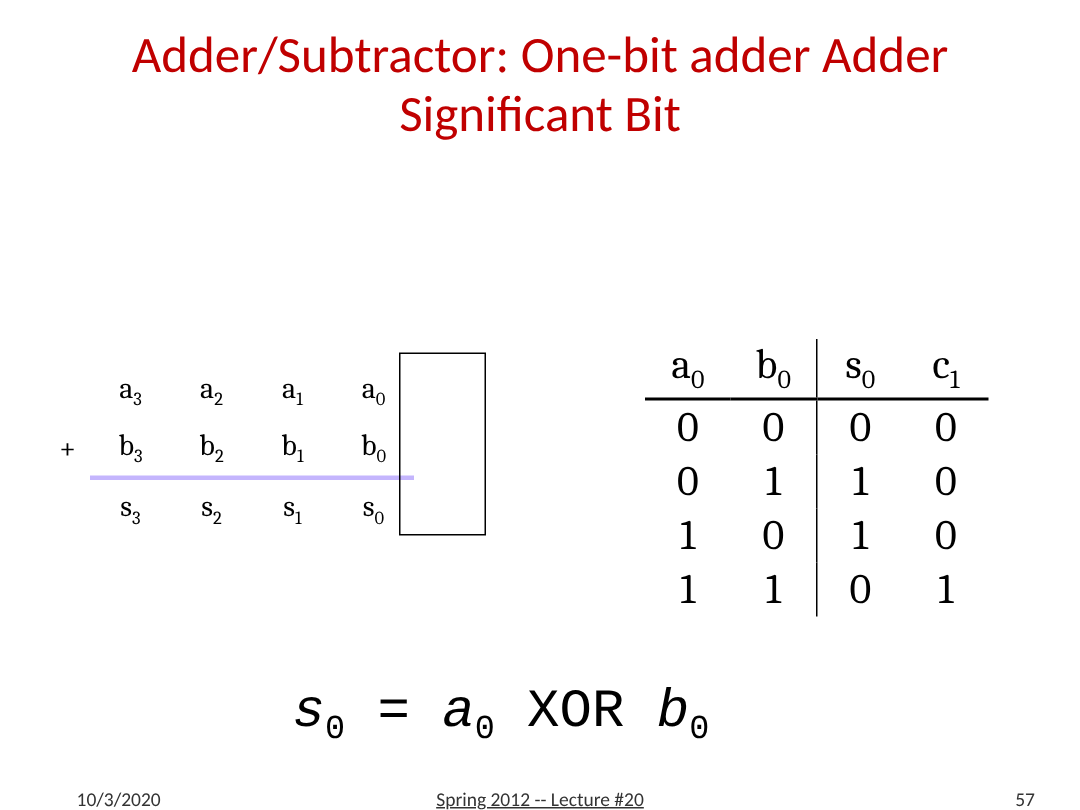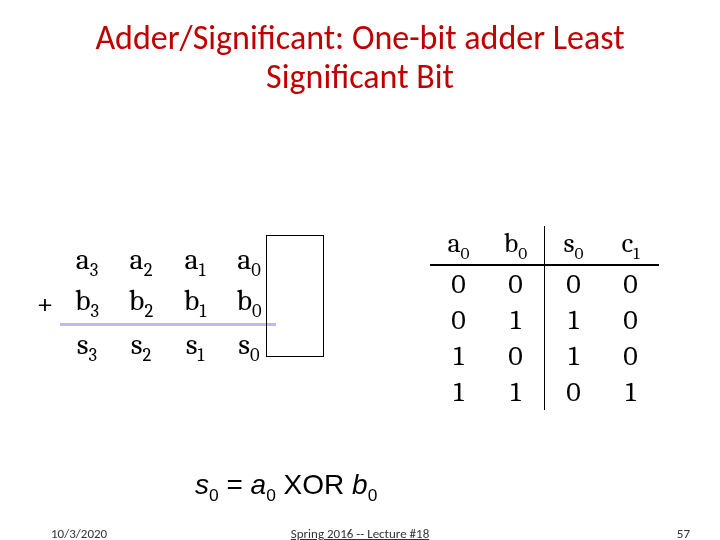--- a/index.html
+++ b/index.html
@@ -1,53 +1,53 @@
 <!DOCTYPE html>
 <html><head>
 <meta charset="utf-8">
 <style>
   html,body{margin:0;padding:0;width:720px;height:540px;background:#fff;font-family:"Calibri","Segoe UI",Arial,sans-serif;color:#000;}
   .slide{position:relative;width:720px;height:540px;box-sizing:border-box;}
   .title{color:#c00000;font-size:34px;text-align:center;line-height:1.15;padding:18px 30px 0 30px;font-weight:400;}
   .body{position:relative;width:100%;}
 
   
-  .addblock{position:absolute;left:30px;top:145px;font-family:"Cambria","Times New Roman",serif;font-size:30px;}
+  .addblock{position:absolute;left:30px;top:145px;font-family:"Cambria","Times New Roman",serif;font-size:20px;}
   .addblock table{border-collapse:collapse;}
   .addblock td{width:52px;height:36px;text-align:center;vertical-align:middle;}
   .addblock td.plus{width:28px;}
   .addblock .rule td.cel{border-top:3px solid #c4b5fd;}
   
   .colbox{position:absolute;left:236px;top:-6px;width:56px;height:120px;border:1px solid #000;pointer-events:none;}
 
   
   .truth{position:absolute;left:430px;top:130px;font-family:"Cambria","Times New Roman",serif;font-size:28px;}
   .truth table{border-collapse:collapse;}
   .truth td{width:55px;height:34px;text-align:center;}
   .truth tr.hdr td{border-bottom:1.5px solid #000;}
   .truth tr.dbl td{border-top:2.6px double #000;}
   .truth td.vline{border-left:1.5px solid #000;}
 
   
-  .eqs{position:absolute;left:195px;top:370px;font-family:Liberation Sans, sans-serif;font-size:28px;font-style:italic;line-height:1.35;}
+  .eqs{position:absolute;left:195px;top:355px;font-family:Liberation Mono, monospace;font-size:36px;font-style:italic;line-height:1.35;}
   .eqs .op{font-style:normal;}
 
   .sub{font-size:0.62em;vertical-align:sub;font-style:normal;}
 
   .footer{position:absolute;bottom:14px;left:0;width:100%;font-size:13px;color:#333;}
   .date{position:absolute;left:27px;margin-left:24px;}
   .mid{position:absolute;left:0;width:100%;text-align:center;}
   .mid span{text-decoration:underline;}
   .page{position:absolute;right:30px;}
 </style>
 </head>
 <body>
 
 <div class="slide">
-  <div class="title">Adder/Significant: One-bit adder Least Significant Bit</div>
+  <div class="title">Adder/Subtractor: One-bit adder Adder Significant Bit</div>
 
   <div class="body">
 
     <div class="addblock">
       <div class="colbox"></div>
       <table>
         <tbody>
             <tr>
           <td class="plus"></td>
           <td><span>a</span><span class="sub">3</span></td>
@@ -112,16 +112,16 @@
 
     <div class="eqs">
       <div>
         <span>s</span><span class="sub">0</span><span class="op"> = </span><span>a</span><span class="sub">0</span><span class="op"> XOR </span><span>b</span><span class="sub">0</span>
       </div>
     </div>
   </div>
 
   <div class="footer">
     <div class="date">10/3/2020</div>
-    <div class="mid"><span>Spring 2016 -- Lecture #18</span></div>
+    <div class="mid"><span>Spring 2012 -- Lecture #20</span></div>
     <div class="page">57</div>
   </div>
 </div>
 
 </body></html>

